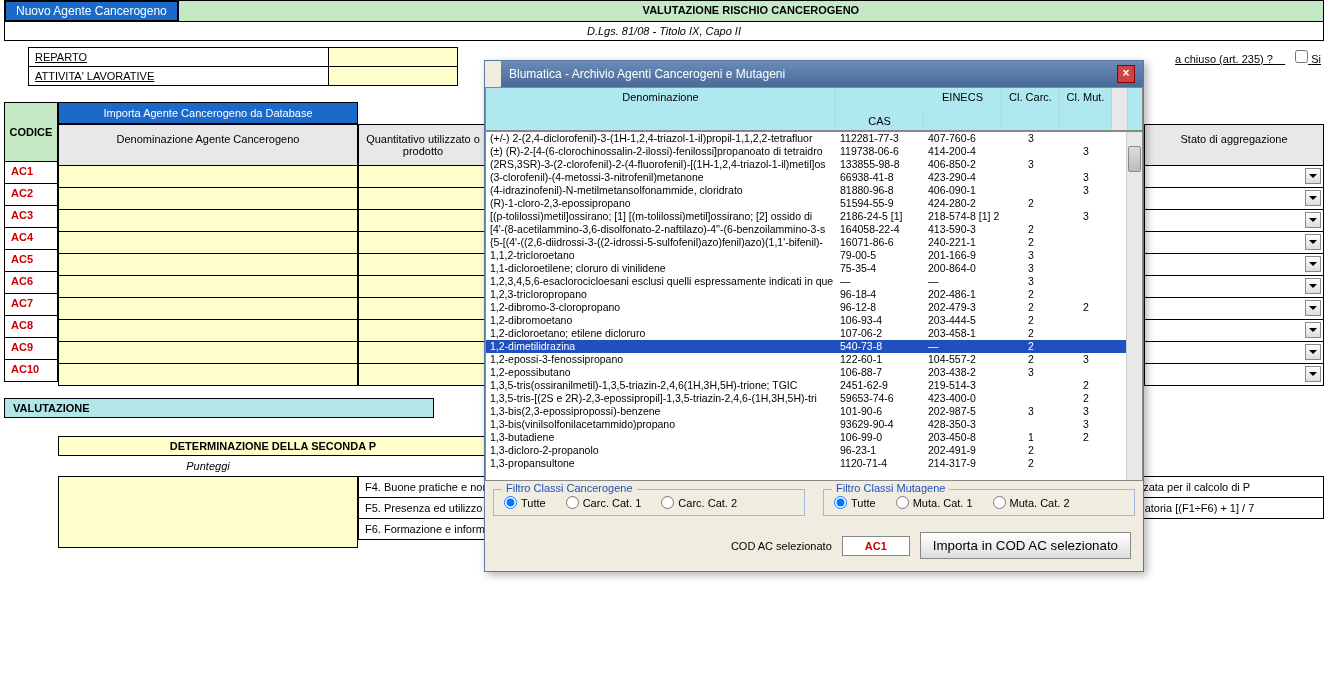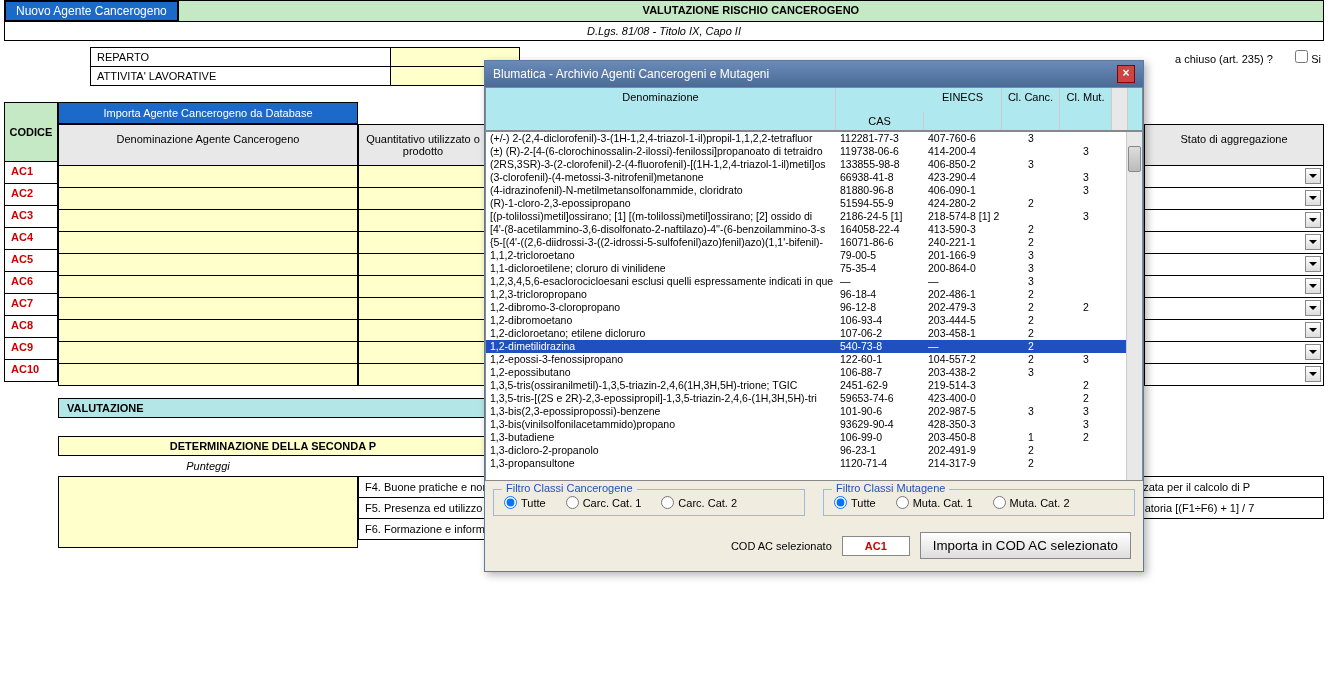--- a/index.html
+++ b/index.html
@@ -41,21 +41,21 @@
 .f-row { display: flex; border: 1px solid #000; border-top: none; }
 .f-row:first-child { border-top: 1px solid #000; }
 .f-label { flex: 1; padding: 4px 6px; background: #fff; }
 .f-dd { width: 260px; background: #fff; border-left: 1px solid #000; position: relative; padding: 4px; }
 .formula-box { border: 1px solid #000; margin-left: auto; width: 320px; }
 .formula-title { text-align: center; padding: 4px; border-bottom: 1px solid #000; }
 .formula-body { text-align: center; padding: 4px; }
 
 
 .dialog { position: absolute; left: 484px; top: 60px; width: 660px; background: #f0ede0; border: 1px solid #5a7aa0; box-shadow: 3px 3px 8px rgba(0,0,0,0.3); }
-.dialog-title { background: linear-gradient(#6a8ab8,#4a6a98); color: #fff; padding: 4px 8px; display: flex; justify-content: space-between; align-items: center; font-size: 12px; }
+.dialog-title { background: linear-gradient(#6a8ab8,#4a6a98); color: #fff; padding: 4px 8px; display: flex; justify-content: space-between; align-items: center; font-size: 12px; margin-left: 16px; }
 .dialog-close { background: #c44; color: #fff; width: 18px; height: 18px; border: 1px solid #800; text-align: center; line-height: 14px; font-weight: bold; cursor: pointer; }
 .grid-header { display: flex; background: #b0e8f0; border: 1px solid #888; font-size: 11px; }
 .gh { padding: 3px 0; border-right: 1px solid #ccc; text-align: center; }
 .gh-denom { flex: 0 0 350px; }
 .gh-cas { flex: 0 0 88px; margin-top: 24px; }
 .gh-einecs { flex: 0 0 78px; }
 .gh-canc { flex: 0 0 58px; }
 .gh-mut { flex: 0 0 52px; }
 .gh-scroll { flex: 0 0 16px; background: #e8e8e8; }
 .grid-body { height: 350px; overflow: hidden; background: #fff; border: 1px solid #888; position: relative; }
@@ -83,21 +83,21 @@
 </head>
 <body>
 
 <div class="outer">
   <div class="header-row">
     <div class="tab-btn">Nuovo Agente Cancerogeno</div>
     <div class="title-bar">VALUTAZIONE RISCHIO CANCEROGENO</div>
   </div>
   <div class="subtitle">D.Lgs. 81/08 - Titolo IX, Capo II</div>
 
-  <div class="section" style="display:flex; gap:6px; margin-left:86px;">
+  <div class="section" style="display:flex; gap:6px; margin-left:24px;text-decoration:underline;">
     <div style="flex:0 0 430px;">
       <div class="field-row">
         <div class="field-label">REPARTO</div>
         <div class="field-value"></div>
       </div>
       <div class="field-row" style="border-top:none;">
         <div class="field-label">ATTIVITA' LAVORATIVE</div>
         <div class="field-value"></div>
       </div>
     </div>
@@ -214,21 +214,21 @@
             <div class="td td-quant"></div>
             <div class="td-spacer"></div>
             <div class="td td-stato">
               <div class="dd-arrow"></div>
             </div>
           </div>
         </div>
     </div>
   </div>
 
-  <div class="val-sep" style="margin-left:54px; width:430px;">VALUTAZIONE</div>
+  <div class="val-sep" style="width:430px;">VALUTAZIONE</div>
   <div style="height:18px;"></div>
   <div class="det-header" style="margin-left:54px; width:430px;">DETERMINAZIONE DELLA SECONDA P</div>
   <div class="punteggi-label" style="margin-left:54px; width:300px;">Punteggi</div>
 
   <div class="bottom-area" style="margin-left:54px;">
     <div style="display:flex;">
       <div class="f-left" style="height:72px;"></div>
       <div id="factors" style="width:500px;">
           <div class="f-row">
             <div class="f-label">F4. Buone pratiche e norme igieniche</div>
@@ -260,21 +260,21 @@
 
 <div class="dialog">
   <div class="dialog-title">
     <span>Blumatica - Archivio Agenti Cancerogeni e Mutageni</span>
     <span class="dialog-close">×</span>
   </div>
   <div class="grid-header">
     <div class="gh gh-denom">Denominazione</div>
     <div class="gh gh-cas">CAS</div>
     <div class="gh gh-einecs">EINECS</div>
-    <div class="gh gh-canc">Cl. Canc.</div>
+    <div class="gh gh-canc">Cl. Carc.</div>
     <div class="gh gh-mut">Cl. Mut.</div>
     <div class="gh gh-scroll"></div>
   </div>
   <div class="grid-body">
     <div id="grid-rows">
         <div class="grid-row">
           <div class="gc gc-denom">(+/-) 2-(2,4-diclorofenil)-3-(1H-1,2,4-triazol-1-il)propil-1,1,2,2-tetrafluor</div>
           <div class="gc gc-cas">112281-77-3</div>
           <div class="gc gc-einecs">407-760-6</div>
           <div class="gc gc-canc">3</div>

